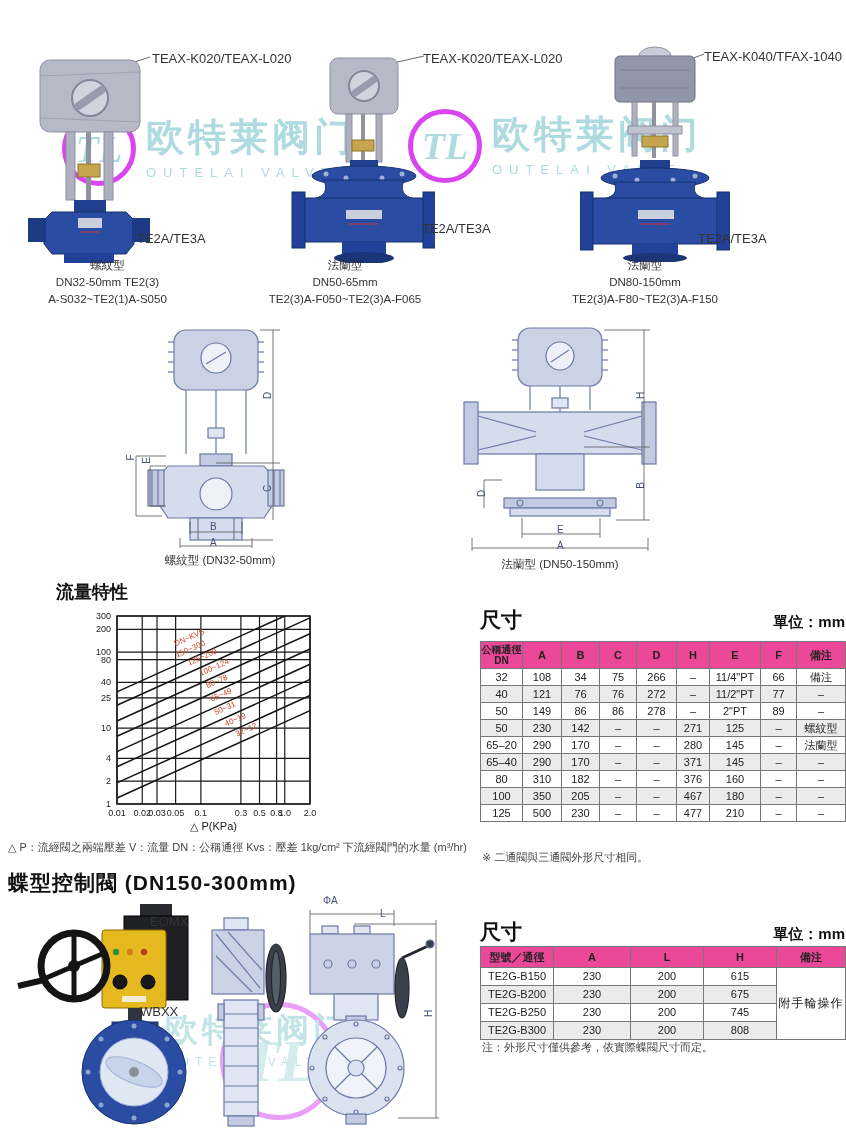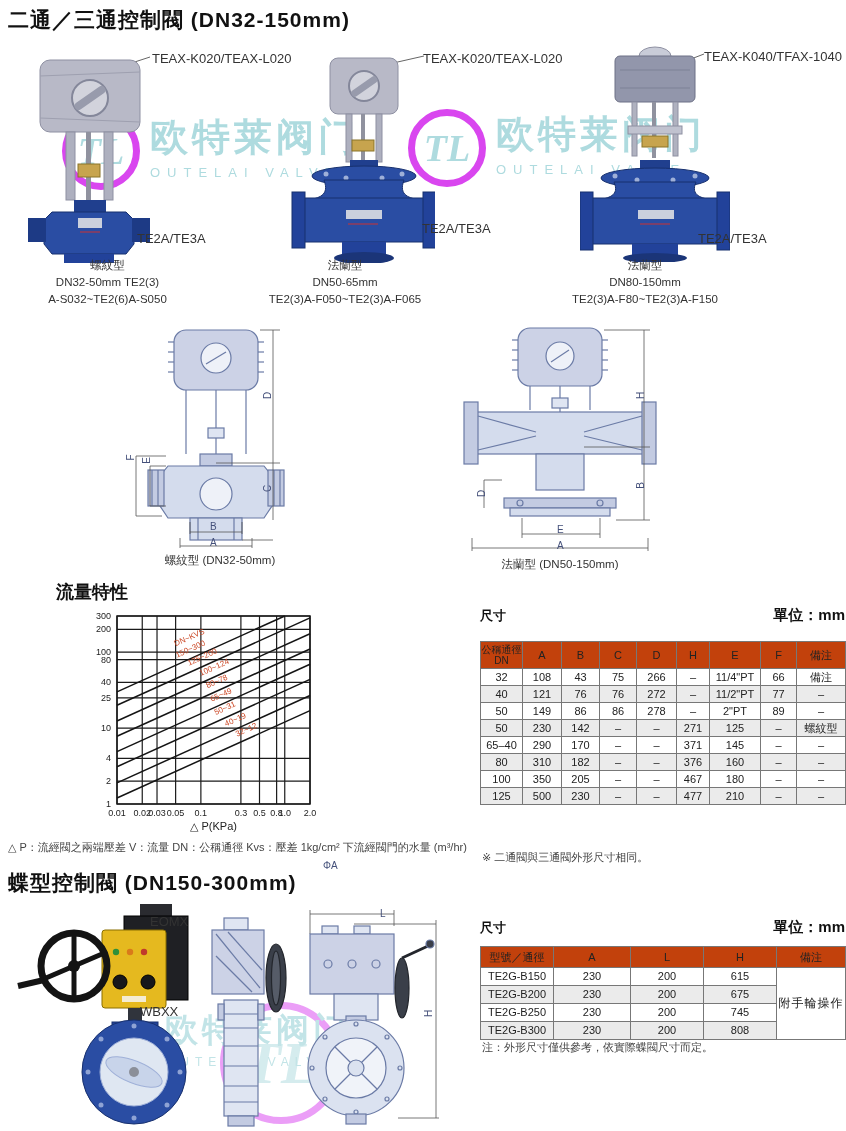--- a/index.html
+++ b/index.html
@@ -7,35 +7,35 @@
         font-family:"Liberation Sans","DejaVu Sans",sans-serif;color:#222;}
   .abs{position:absolute;}
   .h1{font-size:21px;font-weight:bold;color:#111;letter-spacing:1px;}
   .h2{font-size:18px;font-weight:bold;color:#111;}
   .lbl{font-size:13px;color:#333;white-space:nowrap;}
   .cap{font-size:11.5px;color:#333;text-align:center;line-height:17px;white-space:nowrap;}
   .dim{font-size:10px;color:#44507a;white-space:nowrap;}
   .rot{transform:rotate(-90deg);transform-origin:center;}
   .note{font-size:11px;color:#444;}
   .tblbar{width:365px;display:flex;justify-content:space-between;align-items:baseline;}
-  .tbl-title{font-size:13px;font-weight:bold;color:#111;}
+  .tbl-title{font-size:21px;font-weight:bold;color:#111;}
   .tbl-unit{font-size:15px;font-weight:bold;color:#111;}
   table.dimtable{border-collapse:collapse;table-layout:fixed;width:365px;font-size:11px;color:#222;}
   table.dimtable th,table.dimtable td{border:1px solid #777;text-align:center;padding:0;line-height:1.15;}
-  table.dimtable th{background:#c2410c;font-weight:normal;height:26px;font-size:11px;}
+  table.dimtable th{background:#ec4899;font-weight:bold;height:26px;font-size:11px;}
   #dim-table th:first-child{font-size:10px;}
   #dim-table td{height:16px;}
   #bf-table th{height:20px;}
   #bf-table td{height:17px;}
   table.dimtable tbody tr:nth-child(even) td{background:#ebebeb;}
   table.dimtable td.remark-cell{background:#fff;font-size:12px;letter-spacing:1px;}
   .wm{color:#aedbdf;z-index:1;}
   .wm-cn{font-size:38px;font-weight:bold;letter-spacing:4px;white-space:nowrap;}
   .wm-en{font-size:13px;letter-spacing:7px;white-space:nowrap;margin-top:2px;}
-  .wm-logo{width:64px;height:64px;border:7px solid #d946ef;border-radius:50%;
+  .wm-logo{width:64px;height:64px;border:5px solid #d946ef;border-radius:50%;
            display:flex;align-items:center;justify-content:center;
            font-family:"Liberation Serif","DejaVu Serif",serif;
            font-style:italic;font-weight:bold;font-size:38px;color:#aedbdf;}
   .art{z-index:2;}
   .top3{z-index:3;}
   svg text{font-family:"Liberation Sans","DejaVu Sans",sans-serif;}
 </style>
 </head>
 <body>
 
@@ -62,21 +62,20 @@
   <div class="abs wm" style="left:210px;top:1000px;opacity:.75;z-index:2;">
     <div class="wm-logo" style="position:absolute;left:10px;top:2px;width:108px;height:108px;font-size:60px;opacity:.7;">
         <span>TL</span>
       </div>
     <div style="position:absolute;left:-45px;top:8px;">
       <div class="wm-cn" style="font-size:33px;">欧特莱阀门</div>
       <div class="wm-en" style="font-size:12px;letter-spacing:6px;">OUTELAI VALVE</div>
     </div>
   </div>
 
-  <div class="abs h1" style="left:8px;top:6px;">二通／三通控制閥 (DN32-150mm)</div>
 
   <svg class="abs art" style="left:22px;top:48px;" width="135" height="215" viewBox="0 0 135 215">
     <line x1="88" y1="22" x2="128" y2="9" stroke="#666" stroke-width="1"></line>
     <line x1="96" y1="186" x2="114" y2="190" stroke="#666" stroke-width="1"></line>
     <rect x="18" y="12" width="100" height="72" rx="10" fill="#b8b9c7" stroke="#8e90a2"></rect>
     <line x1="18" y1="28" x2="118" y2="24" stroke="#9ea0b0"></line>
       <line x1="18" y1="70" x2="118" y2="74" stroke="#9ea0b0"></line>
     <circle cx="68" cy="50" r="18" fill="#d2d3dc" stroke="#84879a" stroke-width="2"></circle>
     <rect x="50" y="46" width="36" height="8" rx="4" transform="rotate(-35 68 50)" fill="#989bac"></rect>
     <rect x="44" y="84" width="9" height="68" fill="#aeb0bf" stroke="#8e90a2"></rect>
@@ -150,21 +149,21 @@
   <div class="abs lbl top3" style="left:152px;top:51px;">TEAX-K020/TEAX-L020</div>
   <div class="abs lbl top3" style="left:423px;top:51px;">TEAX-K020/TEAX-L020</div>
   <div class="abs lbl top3" style="left:704px;top:49px;">TEAX-K040/TFAX-1040</div>
   <div class="abs lbl top3" style="left:137px;top:231px;">TE2A/TE3A</div>
   <div class="abs lbl top3" style="left:422px;top:221px;">TE2A/TE3A</div>
   <div class="abs lbl top3" style="left:698px;top:231px;">TE2A/TE3A</div>
 
   <div class="abs cap top3" style="left:10px;top:257px;width:195px;">
     <div>螺紋型</div>
     <div>DN32-50mm TE2(3)</div>
-    <div>A-S032~TE2(6)A-S050</div>
+    <div>A-S032~TE2(1)A-S050</div>
   </div>
   <div class="abs cap top3" style="left:245px;top:257px;width:200px;">
     <div>法蘭型</div>
     <div>DN50-65mm</div>
     <div>TE2(3)A-F050~TE2(3)A-F065</div>
   </div>
   <div class="abs cap top3" style="left:545px;top:257px;width:200px;">
     <div>法蘭型</div>
     <div>DN80-150mm</div>
     <div>TE2(3)A-F80~TE2(3)A-F150</div>
@@ -372,21 +371,21 @@
           <th>H</th>
           <th>E</th>
           <th>F</th>
           <th>備注</th>
         </tr>
       </thead>
       <tbody>
         <tr>
           <td>32</td>
           <td>108</td>
-          <td>43</td>
+          <td>34</td>
           <td>75</td>
           <td>266</td>
           <td>–</td>
           <td>11/4"PT</td>
           <td>66</td>
           <td>備注</td>
         </tr>
         <tr>
           <td>40</td>
           <td>121</td>
@@ -412,20 +411,31 @@
         <tr>
           <td>50</td>
           <td>230</td>
           <td>142</td>
           <td>–</td>
           <td>–</td>
           <td>271</td>
           <td>125</td>
           <td>–</td>
           <td>螺紋型</td>
+        </tr>
+        <tr>
+          <td>65–20</td>
+          <td>290</td>
+          <td>170</td>
+          <td>–</td>
+          <td>–</td>
+          <td>280</td>
+          <td>145</td>
+          <td>–</td>
+          <td>法蘭型</td>
         </tr>
         <tr>
           <td>65–40</td>
           <td>290</td>
           <td>170</td>
           <td>–</td>
           <td>–</td>
           <td>371</td>
           <td>145</td>
           <td>–</td>
@@ -558,21 +568,21 @@
         <circle cx="89" cy="137" r="2"></circle>
         <circle cx="102" cy="168" r="2"></circle>
         <circle cx="89" cy="199" r="2"></circle>
         <circle cx="58" cy="212" r="2"></circle>
         <circle cx="27" cy="199" r="2"></circle>
         <circle cx="14" cy="168" r="2"></circle>
         <circle cx="27" cy="137" r="2"></circle>
       <rect x="48" y="214" width="20" height="10" fill="#c3cbe2"></rect>
     </g>
   </svg>
-  <div class="abs dim top3" style="left:323px;top:860px;">ΦA</div>
+  <div class="abs dim top3" style="left:323px;top:895px;">ΦA</div>
   <div class="abs dim top3" style="left:380px;top:908px;">L</div>
   <div class="abs dim rot top3" style="left:425px;top:1008px;">H</div>
 
   <div class="abs tblbar" style="left:480px;top:918px;">
     <span class="tbl-title">尺寸</span>
     <span class="tbl-unit">單位：mm</span>
   </div>
   <table class="abs dimtable" id="bf-table" style="left:480px;top:946px;">
       <colgroup>
         <col style="width: 73px;">

